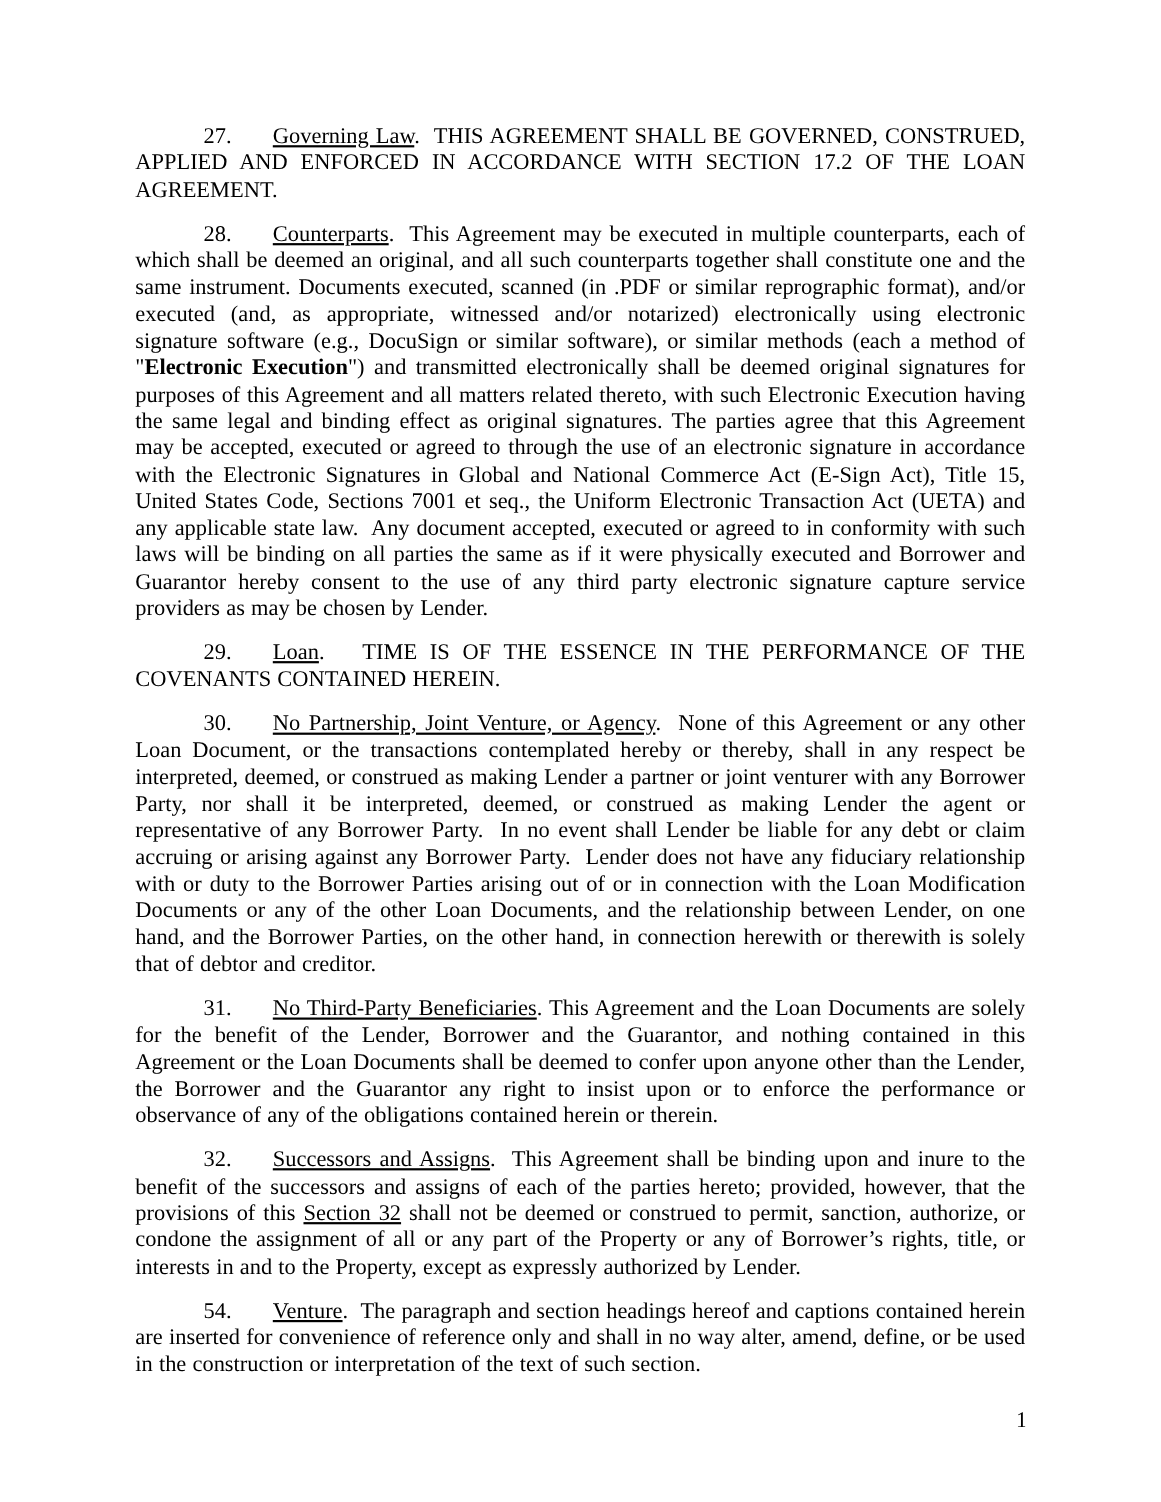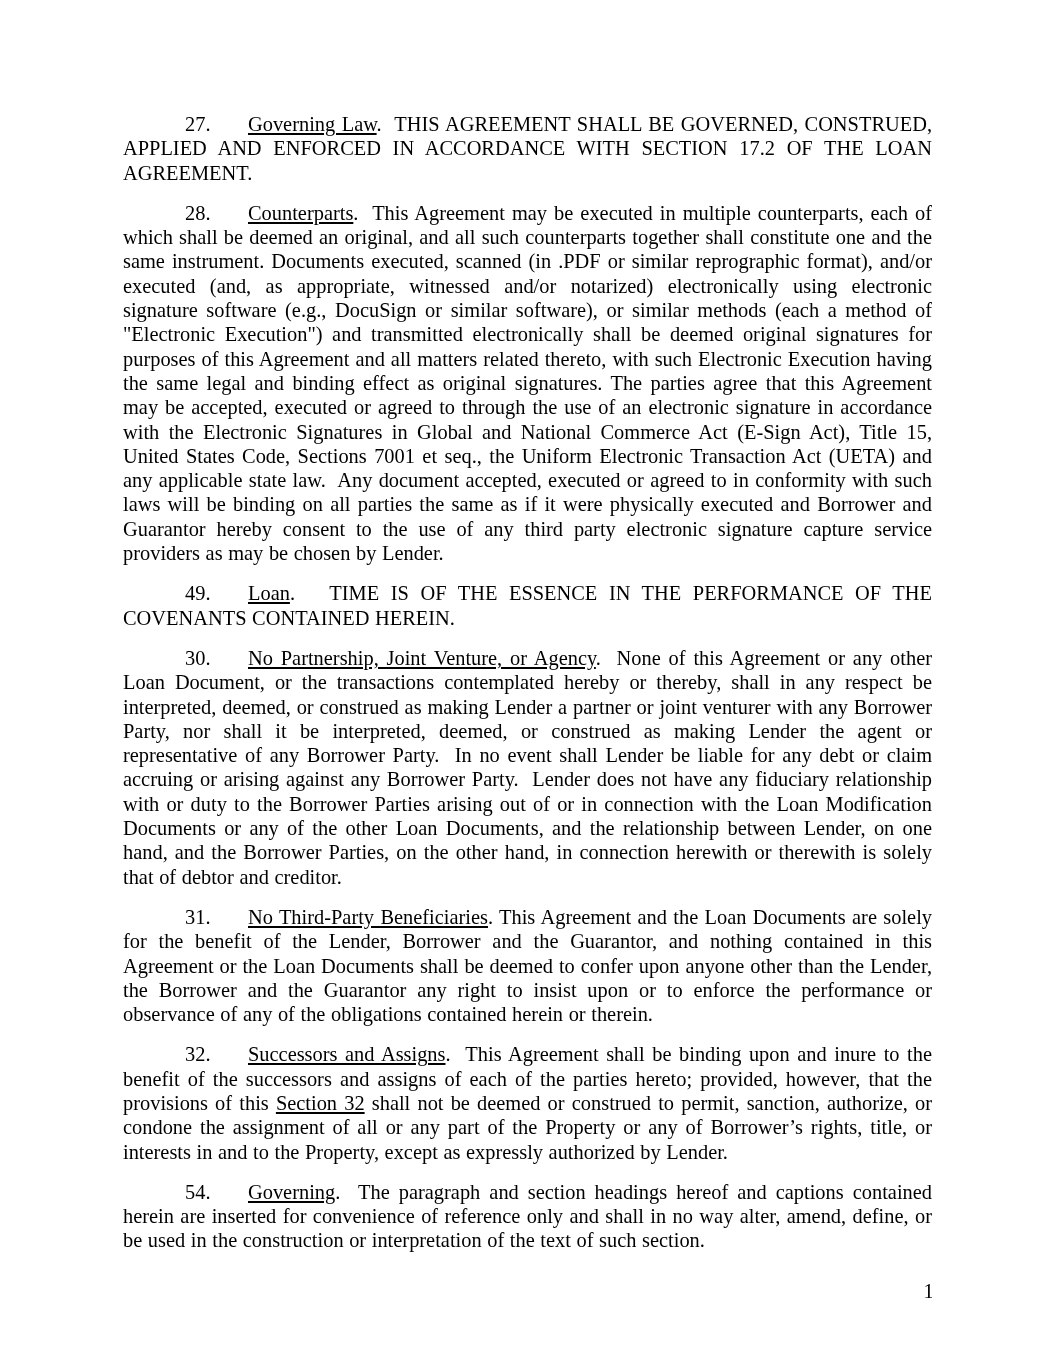--- a/index.html
+++ b/index.html
@@ -27,40 +27,40 @@
     text-align: justify;
     text-indent: 62px;
     word-spacing: 0.5px;
   }
   .num {
     display: inline-block;
     width: 63px;
     text-indent: 0;
   }
   .u { text-decoration: underline; }
-  .b { font-weight: normal; }
+  .b { font-weight: bold; }
   .page-footer {
     position: absolute;
     left: 12px;
     bottom: 62px;
     width: 100%;
     text-align: right;
     font-size: 20.4px;
     line-height: 24px;
   }
 </style>
 </head>
 <body>
 
 <main class="page">
   <section class="body-text" id="paragraphs">
       <p class="para"><span class="num">27.</span><span class="u">Governing Law</span><span>.&nbsp; THIS AGREEMENT SHALL BE GOVERNED, CONSTRUED, APPLIED AND ENFORCED IN ACCORDANCE WITH SECTION 17.2 OF THE LOAN AGREEMENT.</span></p>
       <p class="para"><span class="num">28.</span><span class="u">Counterparts</span><span>.&nbsp; This Agreement may be executed in multiple counterparts, each of which shall be deemed an original, and all such counterparts together shall constitute one and the same instrument. Documents executed, scanned (in .PDF or similar reprographic format), and/or executed (and, as appropriate, witnessed and/or notarized) electronically using electronic signature software (e.g., DocuSign or similar software), or similar methods (each a method of "</span><span class="b">Electronic Execution</span><span>") and transmitted electronically shall be deemed original signatures for purposes of this Agreement and all matters related thereto, with such Electronic Execution having the same legal and binding effect as original signatures. The parties agree that this Agreement may be accepted, executed or agreed to through the use of an electronic signature in accordance with the Electronic Signatures in Global and National Commerce Act (E-Sign Act), Title 15, United States Code, Sections 7001 et seq., the Uniform Electronic Transaction Act (UETA) and any applicable state law.&nbsp; Any document accepted, executed or agreed to in conformity with such laws will be binding on all parties the same as if it were physically executed and Borrower and Guarantor hereby consent to the use of any third party electronic signature capture service providers as may be chosen by Lender.</span></p>
-      <p class="para"><span class="num">49.</span><span class="u">Loan</span><span>.&nbsp;&nbsp; TIME IS OF THE ESSENCE IN THE PERFORMANCE OF THE COVENANTS CONTAINED HEREIN.</span></p>
+      <p class="para"><span class="num">29.</span><span class="u">Loan</span><span>.&nbsp;&nbsp; TIME IS OF THE ESSENCE IN THE PERFORMANCE OF THE COVENANTS CONTAINED HEREIN.</span></p>
       <p class="para"><span class="num">30.</span><span class="u">No Partnership, Joint Venture, or Agency</span><span>.&nbsp; None of this Agreement or any other Loan Document, or the transactions contemplated hereby or thereby, shall in any respect be interpreted, deemed, or construed as making Lender a partner or joint venturer with any Borrower Party, nor shall it be interpreted, deemed, or construed as making Lender the agent or representative of any Borrower Party.&nbsp; In no event shall Lender be liable for any debt or claim accruing or arising against any Borrower Party.&nbsp; Lender does not have any fiduciary relationship with or duty to the Borrower Parties arising out of or in connection with the Loan Modification Documents or any of the other Loan Documents, and the relationship between Lender, on one hand, and the Borrower Parties, on the other hand, in connection herewith or therewith is solely that of debtor and creditor.</span></p>
       <p class="para"><span class="num">31.</span><span class="u">No Third-Party Beneficiaries</span><span>. This Agreement and the Loan Documents are solely for the benefit of the Lender, Borrower and the Guarantor, and nothing contained in this Agreement or the Loan Documents shall be deemed to confer upon anyone other than the Lender, the Borrower and the Guarantor any right to insist upon or to enforce the performance or observance of any of the obligations contained herein or therein.</span></p>
       <p class="para"><span class="num">32.</span><span class="u">Successors and Assigns</span><span>.&nbsp; This Agreement shall be binding upon and inure to the benefit of the successors and assigns of each of the parties hereto; provided, however, that the provisions of this </span><span class="u">Section 32</span><span> shall not be deemed or construed to permit, sanction, authorize, or condone the assignment of all or any part of the Property or any of Borrower’s rights, title, or interests in and to the Property, except as expressly authorized by Lender.</span></p>
-      <p class="para"><span class="num">54.</span><span class="u">Governing</span><span>.&nbsp; The paragraph and section headings hereof and captions contained herein are inserted for convenience of reference only and shall in no way alter, amend, define, or be used in the construction or interpretation of the text of such section.</span></p>
+      <p class="para"><span class="num">54.</span><span class="u">Venture</span><span>.&nbsp; The paragraph and section headings hereof and captions contained herein are inserted for convenience of reference only and shall in no way alter, amend, define, or be used in the construction or interpretation of the text of such section.</span></p>
     </section>
   <footer class="page-footer">
     <span>18</span>
   </footer>
 </main>
 
 </body></html>

